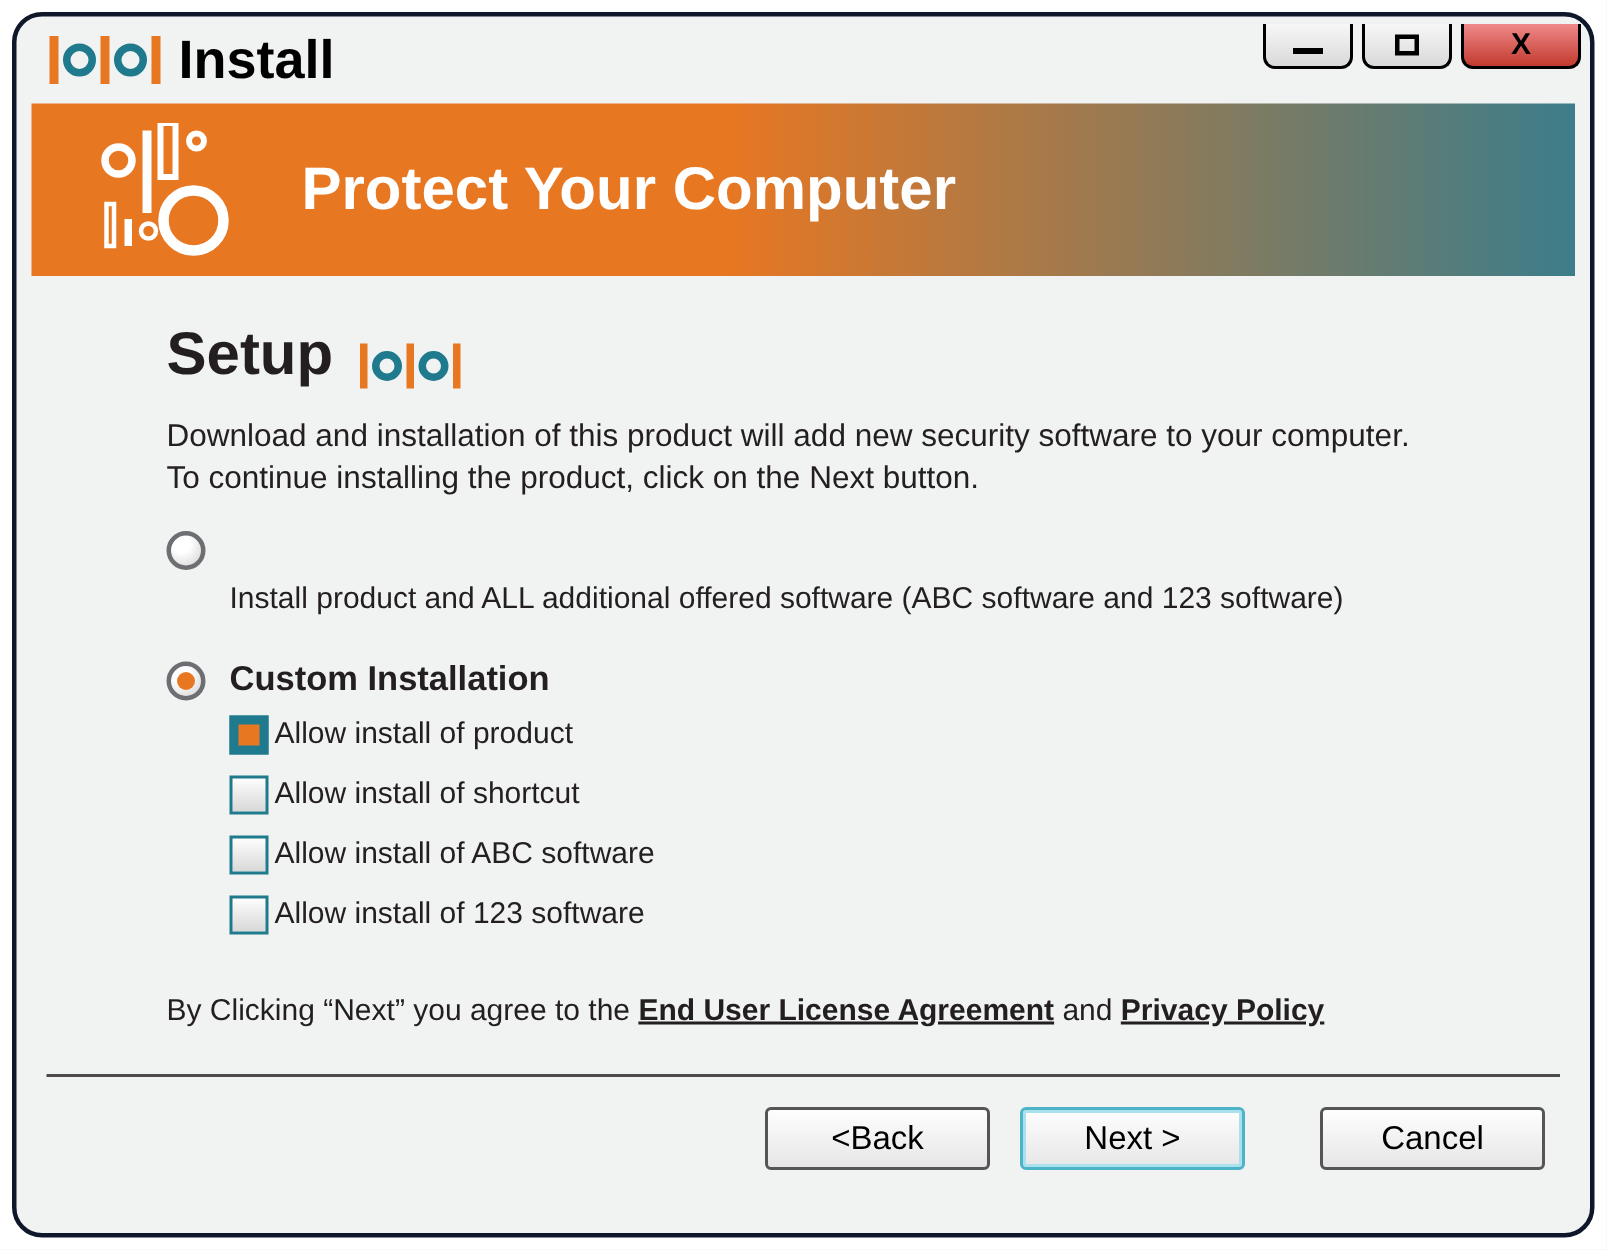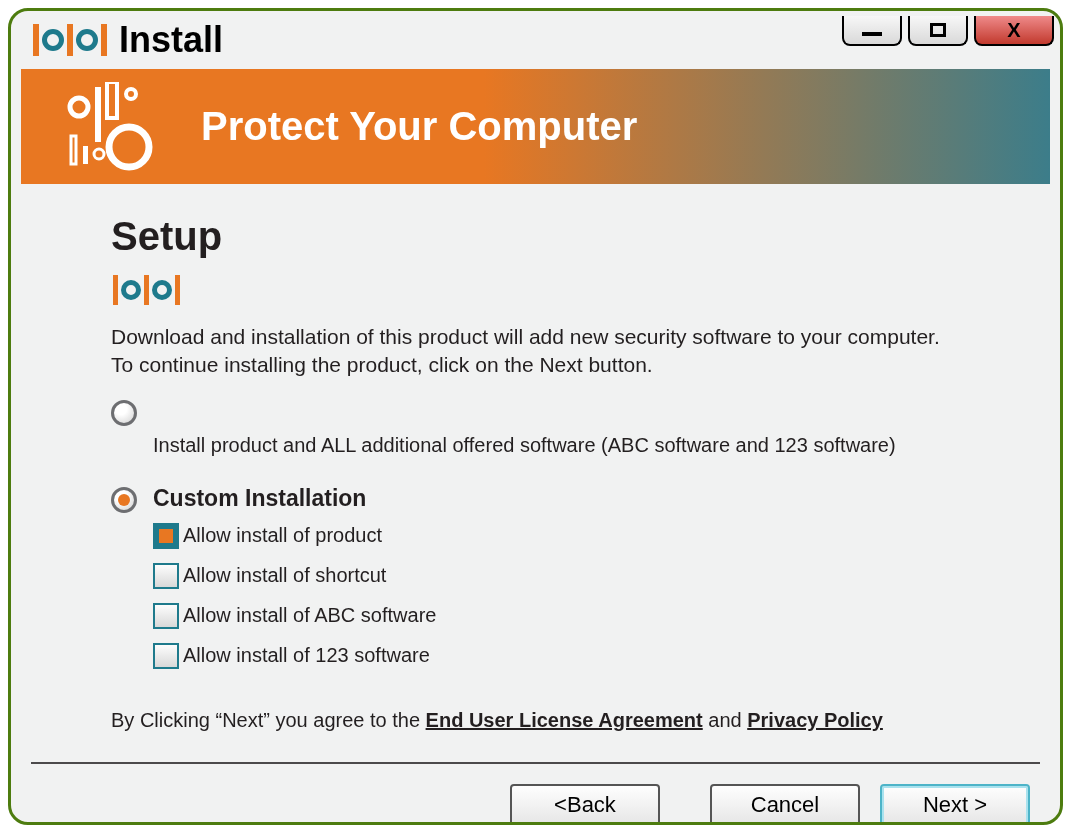--- a/index.html
+++ b/index.html
@@ -7,21 +7,21 @@
     background: #fff;
     font-family: "Segoe UI", Arial, sans-serif;
     width: 1071px;
     height: 833px;
     position: relative;
   }
   .window {
     position: absolute;
     left: 8px; top: 8px;
     width: 1055px; height: 817px;
-    border: 3px solid #4d7c0f;
+    border: 3px solid #0f172a;
     border-radius: 20px;
     background: #f1f2f2;
     overflow: hidden;
   }
 
   
   .titlebar {
     display: flex;
     align-items: center;
     justify-content: space-between;
@@ -95,24 +95,23 @@
     color: #fff;
   }
 
   
   .content {
     padding: 30px 100px 0 100px;
     color: #231f20;
   }
   .setup-line {
     display: flex;
-    align-items: flex-start;
+    align-items: flex-end;
     gap: 16px;
     margin-bottom: 18px;
-    flex-direction: column;
   }
   .setup-text {
     font-size: 40px;
     font-weight: 700;
     color: #231f20;
   }
   .setup-logo span.bar {
     display: inline-block;
     width: 5px; height: 30px;
     background: #e87722;
@@ -321,17 +320,17 @@
     </div>
 
     <p class="agree">
       <span>By Clicking “Next” you agree to the </span><a>End User License Agreement</a><span> and </span><a>Privacy Policy</a>
     </p>
   </div>
 
   <div class="divider"></div>
   <div class="footer">
     <button class="nav-btn">&lt;Back</button>
+    <button class="nav-btn primary">Next &gt;</button>
     <button class="nav-btn cancel">Cancel</button>
-    <button class="nav-btn primary">Next &gt;</button>
   </div>
 
 </div>
 
 </body></html>

